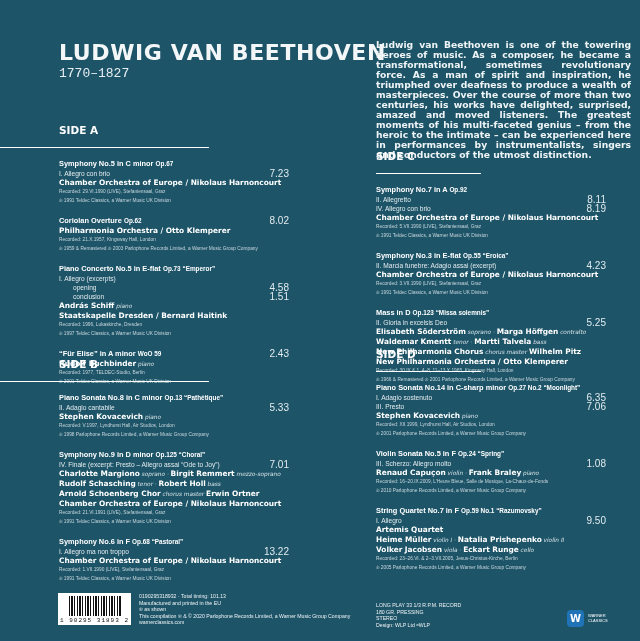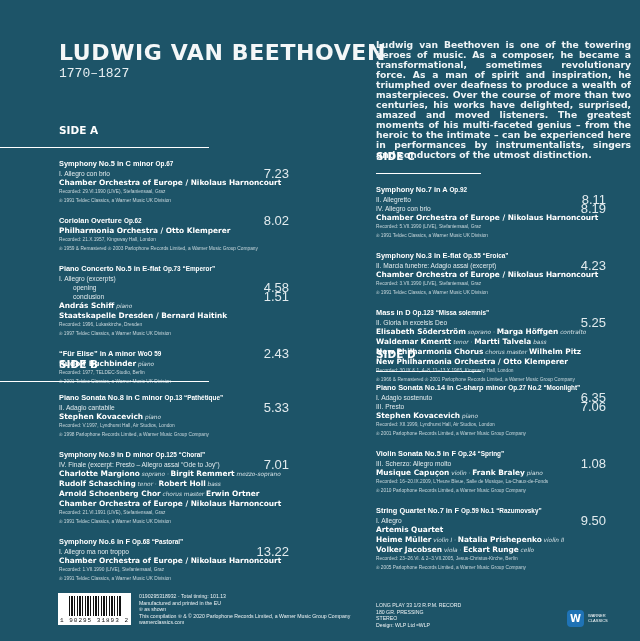--- a/index.html
+++ b/index.html
@@ -9,21 +9,21 @@
   .years{left:59px;top:66px;font-size:13px;color:#e6eef1;font-family:Liberation Mono, monospace;}
   .intro{left:376px;top:40px;width:255px;font-size:9.2px;line-height:10px;font-weight:bold;text-align:justify;color:#eef4f6;}
   .side-head{font-size:10.5px;font-weight:bold;color:#fff;padding-bottom:11px;border-bottom:1.5px solid #fff;margin-left:-60px;padding-left:60px;width:150px;}
   .side-right .side-head{margin-left:0;padding-left:0;width:105px;}
   .col-left{left:59px;width:230px;}
   .col-right{left:376px;width:230px;}
   .work{margin-top:11px;}
   .work-title{font-size:7.4px;font-weight:bold;line-height:10px;color:#fff;}
   .work-title .op{font-size:6.4px;}
   .mv{display:flex;justify-content:space-between;font-size:6.6px;line-height:9px;color:#e2ebee;font-family:"Liberation Sans",sans-serif;}
-  .mv .t{font-size:13px;}
+  .mv .t{font-size:10px;}
   .mv.indent{padding-left:14px;}
   .perf{font-size:7.4px;font-weight:bold;line-height:10px;color:#fff;}
   .perf i{font-weight:normal;font-size:5.8px;color:#d6e2e6;}
   .rec{font-size:4.8px;line-height:8px;color:#c8d7dc;font-family:"Liberation Sans",sans-serif;}
   .copy{font-size:4.8px;line-height:9px;color:#c8d7dc;font-family:"Liberation Sans",sans-serif;}
   .footer-text{left:139px;top:593px;font-size:5.2px;line-height:6.6px;color:#eef3f5;font-family:"Liberation Sans",sans-serif;}
   .footer-right{left:376px;top:602px;font-size:5.2px;line-height:6.6px;color:#eef3f5;font-family:"Liberation Sans",sans-serif;}
   .barcode{left:58px;top:593px;width:73px;height:32px;background:#fff;}
   .bars{position:absolute;left:11px;top:3px;width:52px;height:20px;background:repeating-linear-gradient(90deg,#111 0 1px,#fff 1px 2px,#111 2px 4px,#fff 4px 5px,#111 5px 6px,#fff 6px 8px);}
   .bc-num{position:absolute;left:0;right:0;bottom:1px;font-size:6px;text-align:center;color:#111;font-family:"Liberation Mono",monospace;letter-spacing:1px;}
@@ -208,21 +208,21 @@
     </div>
     <div class="work">
       <div class="mv">
         <span class="work-title"><span>Violin Sonata No.5 in F</span> <span class="op">Op.24 “Spring”</span></span>
         <span class="t"></span>
       </div>
       <div class="mv">
         <span>III.   Scherzo: Allegro molto</span>
         <span class="t">1.08</span>
       </div>
-      <div class="perf"><span>Musique Capuçon</span><i> violin ·  </i><span>Frank Braley</span><i> piano </i></div>
+      <div class="perf"><span>Renaud Capuçon</span><i> violin ·  </i><span>Frank Braley</span><i> piano </i></div>
       <div class="rec">Recorded: 16–20.IX.2009, L’Heure Bleue, Salle de Musique, La-Chaux-de-Fonds</div>
       <div class="copy">℗ 2010 Parlophone Records Limited, a Warner Music Group Company</div>
     </div>
     <div class="work">
       <div class="mv">
         <span class="work-title"><span>String Quartet No.7 in F</span> <span class="op">Op.59 No.1 “Razumovsky”</span></span>
         <span class="t"></span>
       </div>
       <div class="mv">
         <span>I.   Allegro</span>

